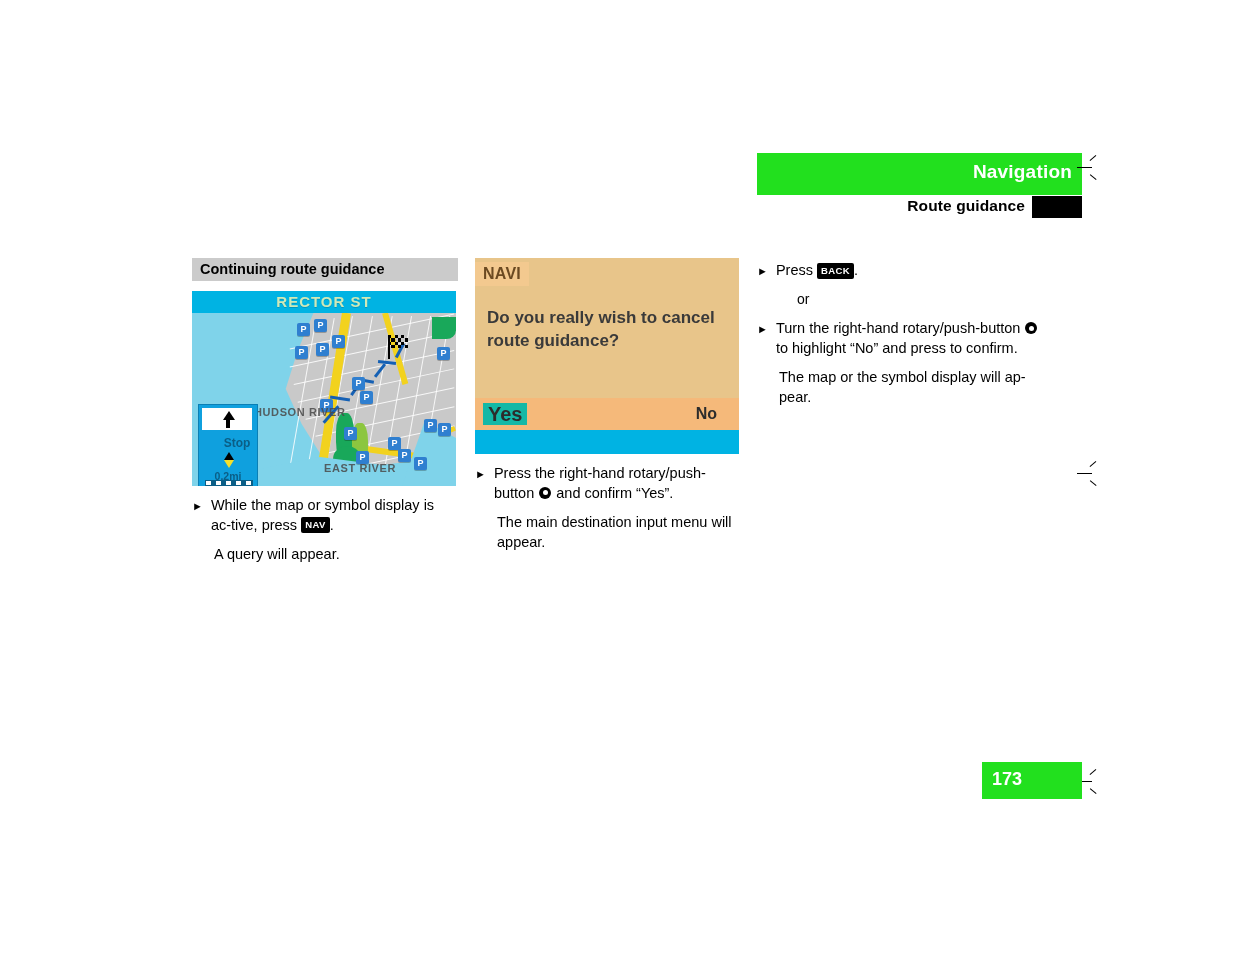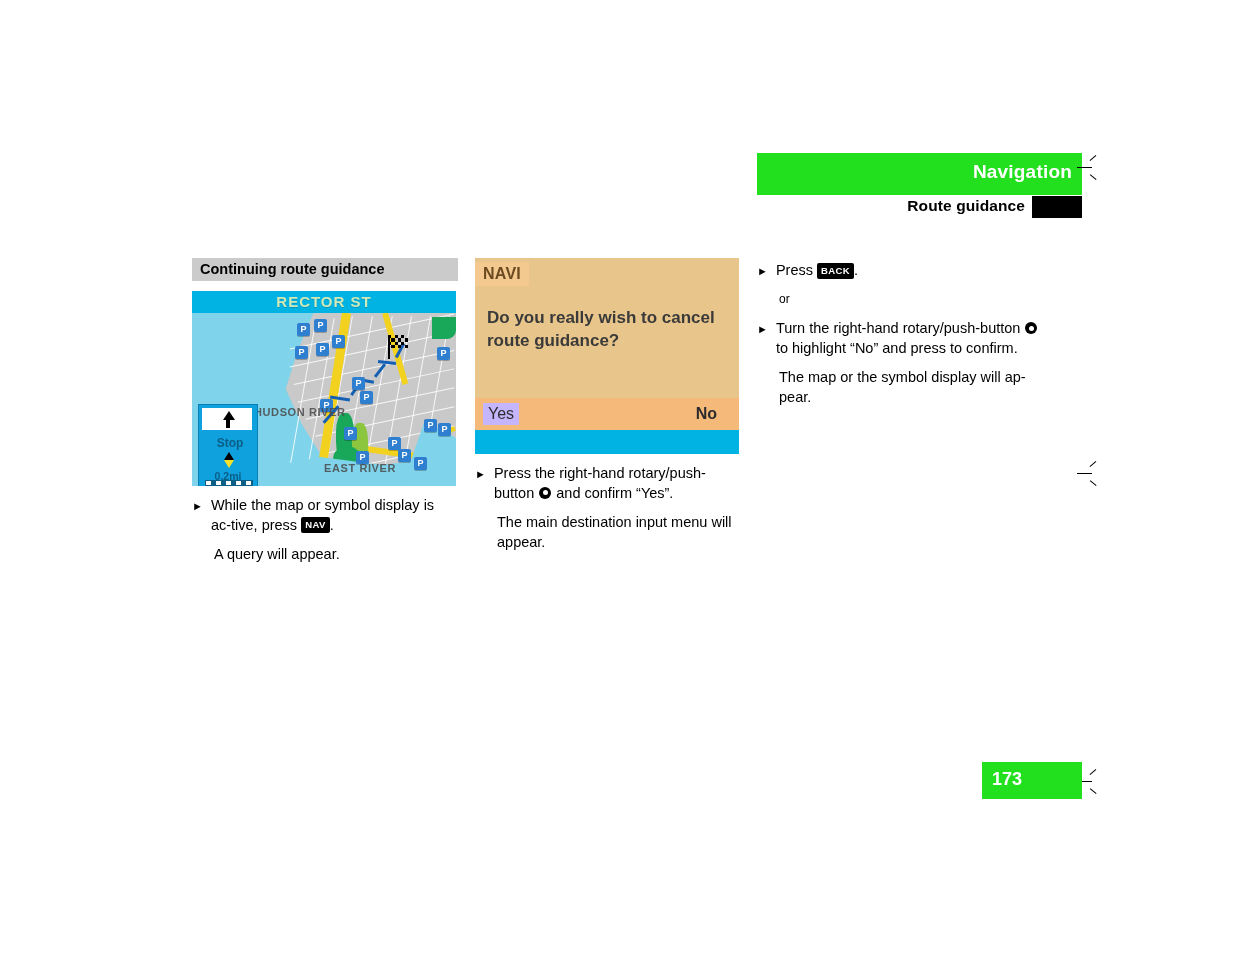--- a/index.html
+++ b/index.html
@@ -52,21 +52,21 @@
     text-align:right;font-family:"Liberation Sans", sans-serif;
     font-size:9.5px;letter-spacing:.6px;color:#1a1a1a;margin-top:3px;
   }
 
   
   .step{display:flex;gap:8px;margin-top:10px;}
   .bullet{flex:0 0 auto;font-size:11px;line-height:20px;color:#000;}
   .step-txt{flex:1 1 auto;font-size:14.5px;line-height:19.5px;}
   .sub-txt{margin-top:10px;margin-left:22px;font-size:14.5px;line-height:19.5px;}
   .plain{font-size:14.5px;line-height:19.5px;}
-  .or-txt{margin-left:22px;margin-top:9px;font-size:12px;}
+  .or-txt{margin-left:40px;margin-top:9px;font-size:14px;}
 
   
   .key{
     display:inline-block;background:#000;color:#fff;font-weight:bold;
     font-size:9.5px;line-height:12px;padding:2px 4px 2px 4px;border-radius:2px;
     vertical-align:1.5px;letter-spacing:.4px;
   }
   .knob{
     display:inline-block;width:12px;height:12px;border-radius:50%;
     background:#000;position:relative;vertical-align:-1px;margin:0 1px;
@@ -131,21 +131,21 @@
     position:absolute;left:3px;top:3px;width:50px;height:22px;background:#fff;
   }
   .panel-arrow::after{
     content:"";position:absolute;left:21px;top:3px;width:0;height:0;
     border-left:6px solid transparent;border-right:6px solid transparent;border-bottom:9px solid #000;
   }
   .panel-arrow::before{
     content:"";position:absolute;left:24px;top:11px;width:4px;height:9px;background:#000;
   }
   .panel-stop{
-    position:absolute;left:2px;top:29px;width:100%;text-align:center;
+    position:absolute;left:9px;top:29px;width:100%;text-align:center;
     color:#0b5e86;font-weight:bold;font-size:12px;
   }
   .panel-car{
     position:absolute;left:25px;top:47px;width:0;height:0;
     border-left:5px solid transparent;border-right:5px solid transparent;border-bottom:8px solid #000;
   }
   .panel-car2{
     position:absolute;left:25px;top:55px;width:0;height:0;
     border-left:5px solid transparent;border-right:5px solid transparent;border-top:8px solid #f5e02a;
   }
@@ -169,22 +169,22 @@
     letter-spacing:.3px;
   }
   .navi-q{
     position:absolute;left:12px;top:48px;width:240px;
     color:#3a3a3a;font-weight:bold;font-size:17px;line-height:23px;
   }
   .navi-bar{
     position:absolute;left:0;top:140px;width:100%;height:32px;background:#f5b97a;
   }
   .navi-yes{
-    position:absolute;left:8px;top:145px;background:#c4b5fd;color:#2c2c2c;
-    font-weight:normal;font-size:16px;line-height:22px;padding:0 5px;
+    position:absolute;left:8px;top:145px;background:#14b8a6;color:#2c2c2c;
+    font-weight:bold;font-size:20px;line-height:22px;padding:0 5px;
   }
   .navi-no{
     position:absolute;right:22px;top:145px;color:#2c2c2c;font-weight:bold;
     font-size:16px;line-height:22px;
   }
   .navi-bottom{
     position:absolute;left:0;bottom:0;width:100%;height:24px;background:#00b3e3;
   }
 
   

